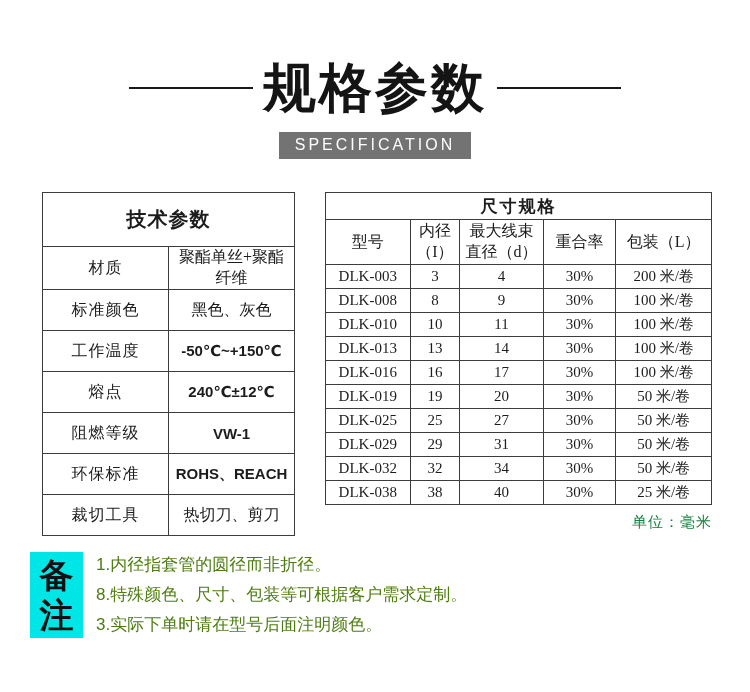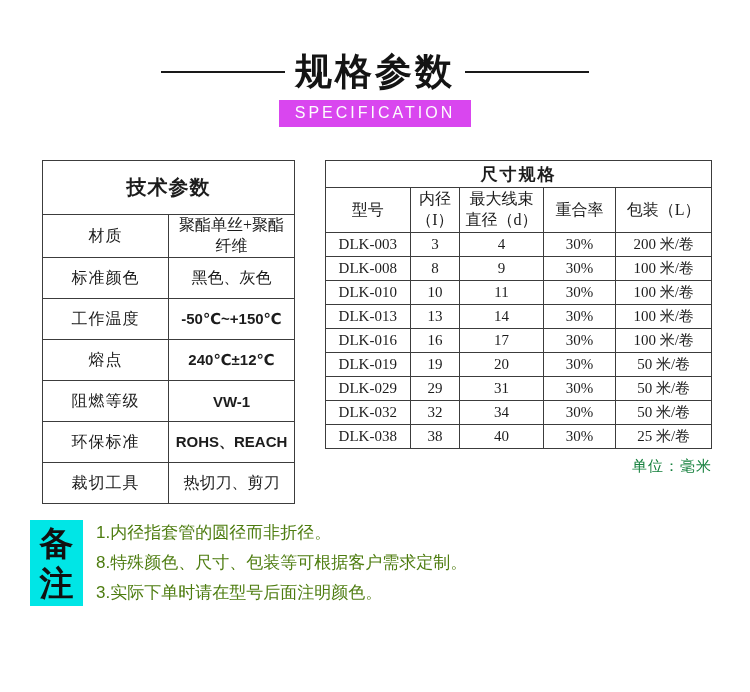--- a/index.html
+++ b/index.html
@@ -17,26 +17,26 @@
   .header { padding-top: 44px; text-align: center; }
   .title-row {
     display: flex; align-items: center; justify-content: center;
   }
   .hline {
     display: inline-block; width: 124px; height: 2px;
     background: #191919;
   }
   .page-title {
     font-family: "Liberation Sans", "DejaVu Sans", sans-serif;
-    font-size: 37px; font-weight: 900; letter-spacing: 3px;
-    color: #141414; margin: 5px 10px; line-height: 1.25;
+    font-size: 53px; font-weight: 900; letter-spacing: 3px;
+    color: #141414; margin: 11px 10px; line-height: 1.25;
   }
   .subtitle-box {
     display: inline-block; margin-top: 0px;
-    background: #d946ef; color: #fdfdfd;
+    background: #737373; color: #fdfdfd;
     font-family: "Liberation Sans", "DejaVu Sans", sans-serif;
     font-size: 16px; letter-spacing: 3px;
     padding: 4px 16px 5px 16px;
     min-width: 160px;
   }
 
   
   .tables {
     display: flex; align-items: flex-start;
     margin: 33px 0 0 42px;
@@ -205,20 +205,27 @@
             <td>100 米/卷</td>
           </tr>
           <tr>
             <td>DLK-019</td>
             <td>19</td>
             <td>20</td>
             <td>30%</td>
             <td>50 米/卷</td>
           </tr>
           <tr>
+            <td>DLK-025</td>
+            <td>25</td>
+            <td>27</td>
+            <td>30%</td>
+            <td>50 米/卷</td>
+          </tr>
+          <tr>
             <td>DLK-029</td>
             <td>29</td>
             <td>31</td>
             <td>30%</td>
             <td>50 米/卷</td>
           </tr>
           <tr>
             <td>DLK-032</td>
             <td>32</td>
             <td>34</td>

